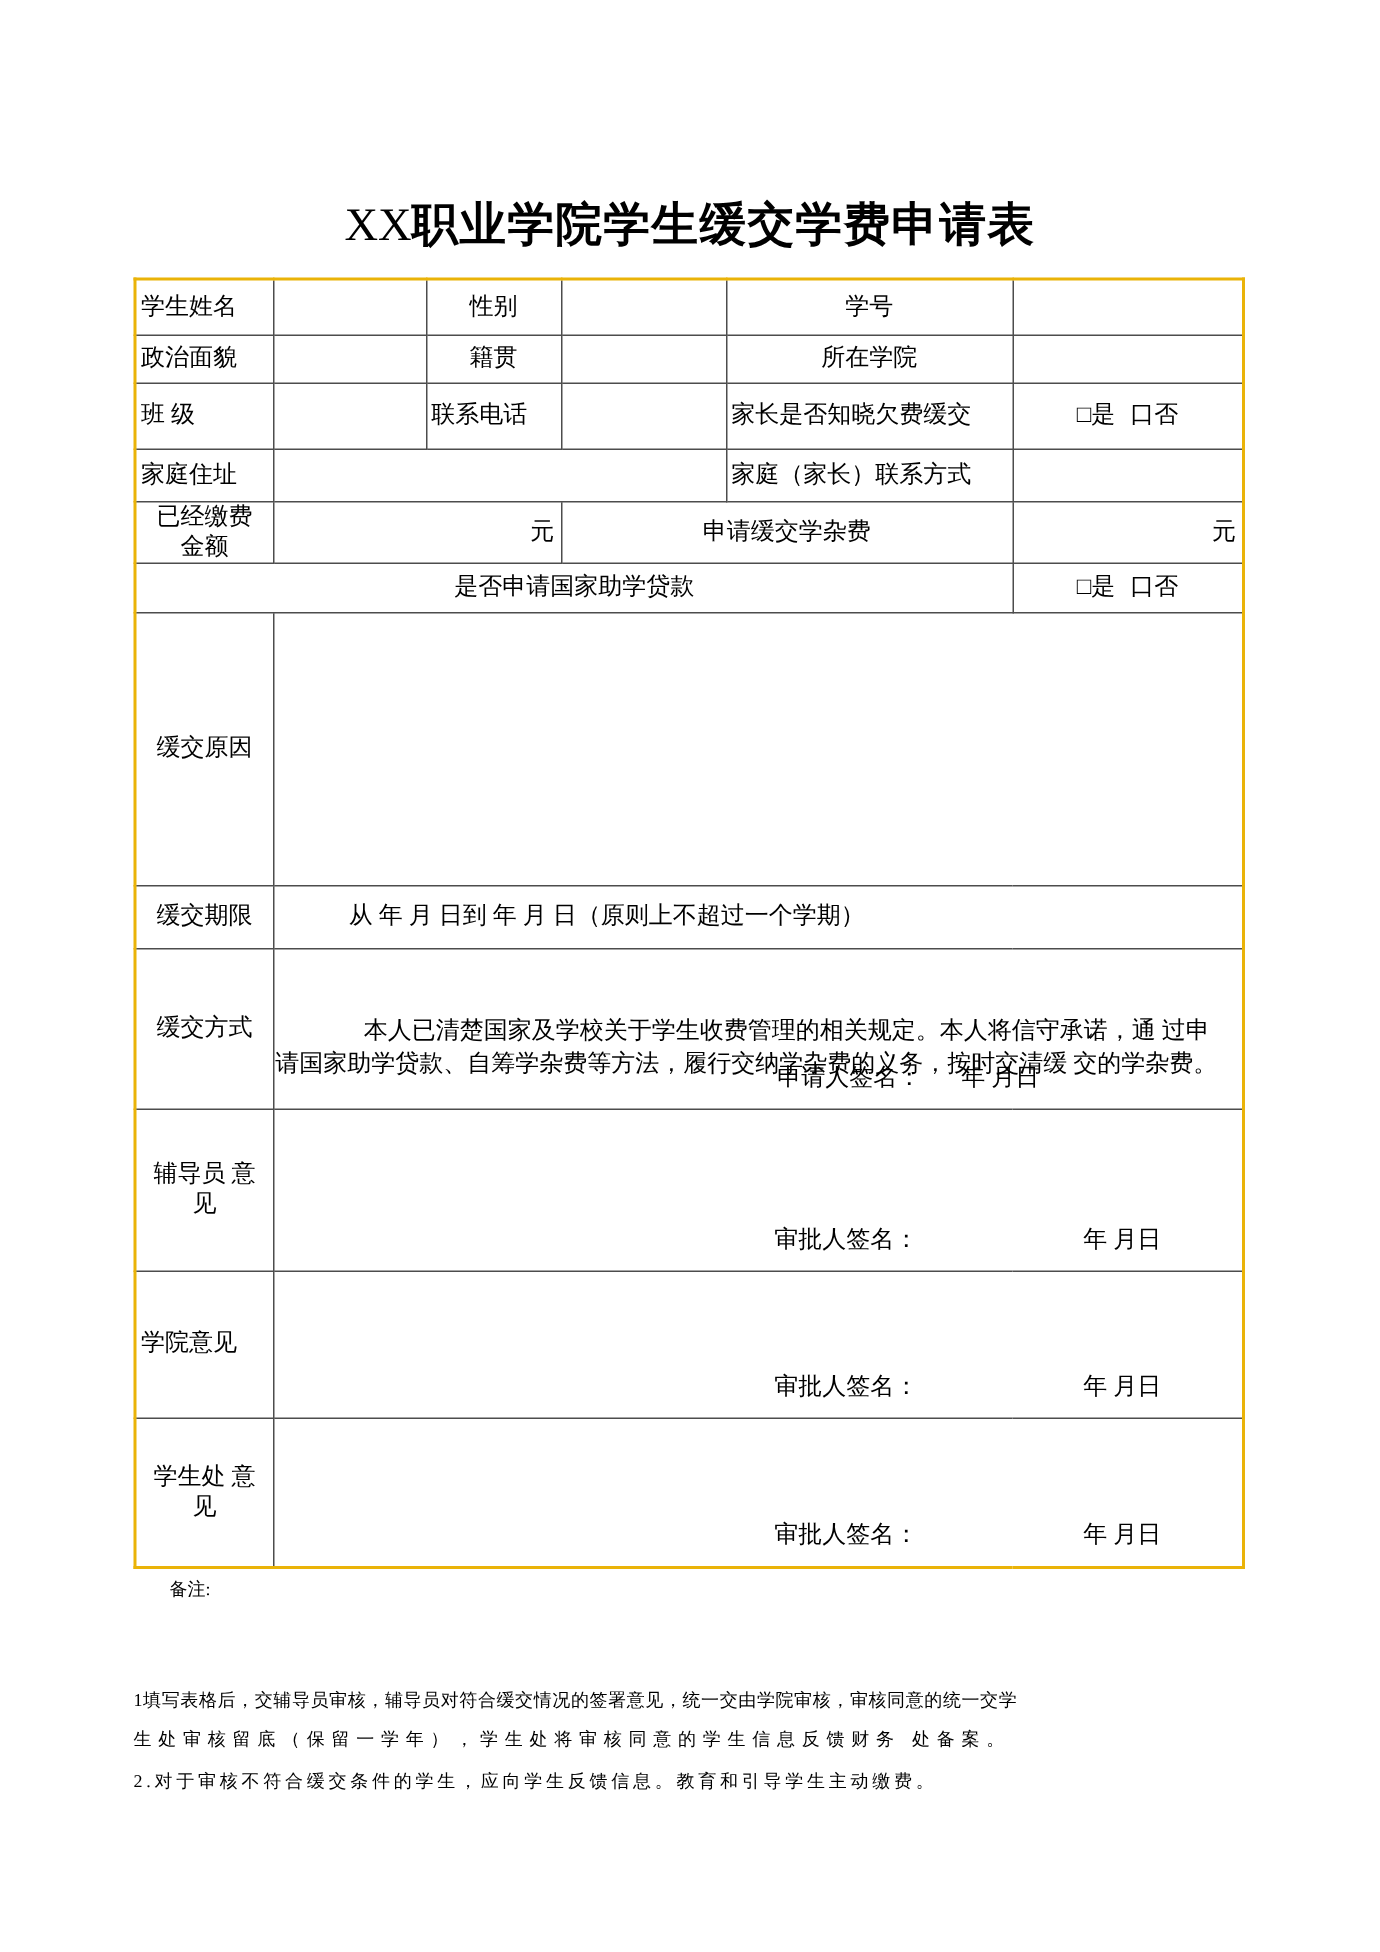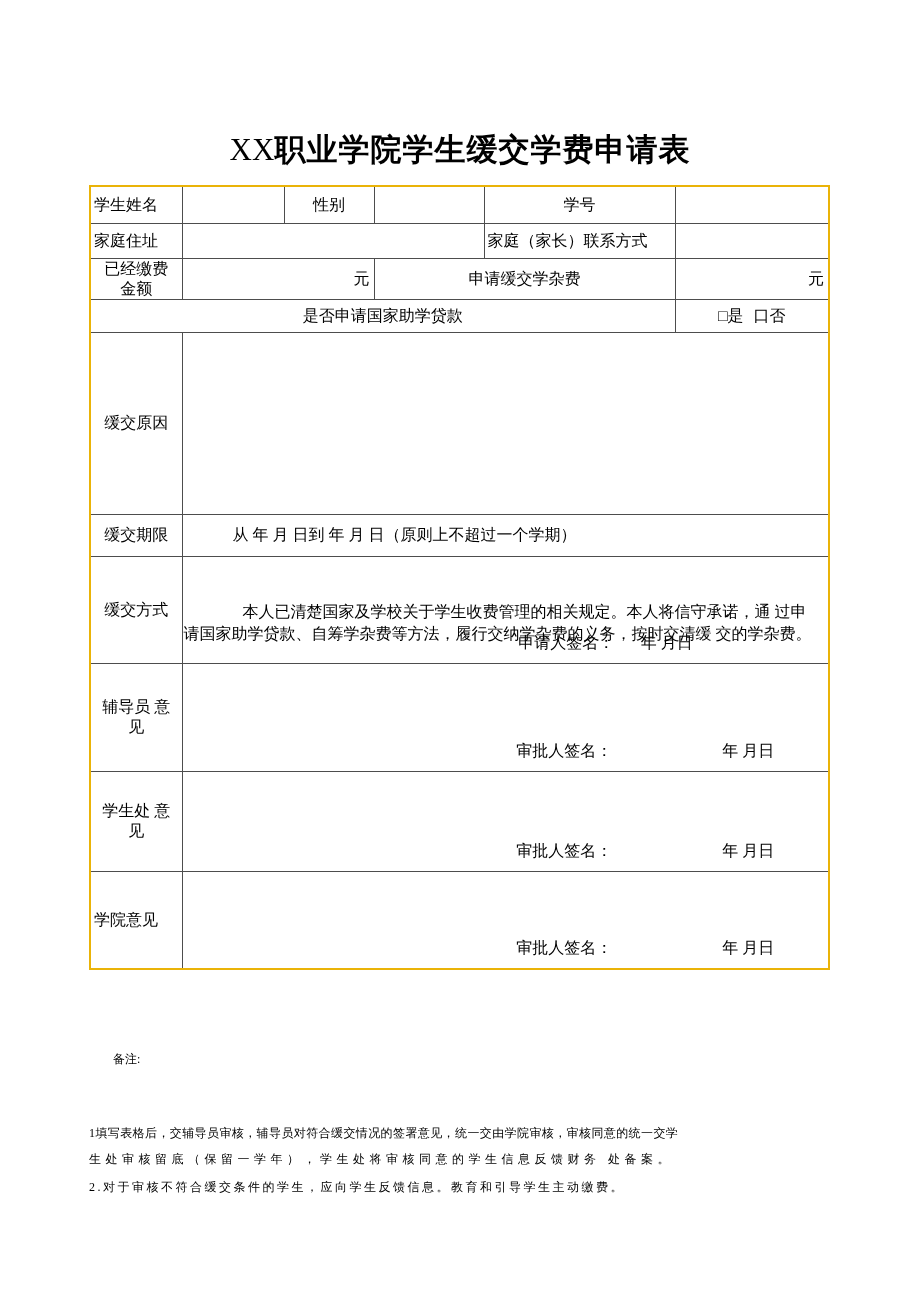--- a/index.html
+++ b/index.html
@@ -70,21 +70,37 @@
   <tbody>
       <tr style="height:37px">
     <td class="al">学生姓名</td>
     <td></td>
     <td class="ac">性别</td>
     <td></td>
     <td class="ac">学号</td>
     <td></td>
   </tr>
 
+  <tr style="height:32px">
+    <td class="al">政治面貌</td>
+    <td></td>
+    <td class="ac">籍贯</td>
+    <td></td>
+    <td class="ac">所在学院</td>
+    <td></td>
+  </tr>
 
+  <tr style="height:44px">
+    <td class="al">班  级</td>
+    <td></td>
+    <td class="al">联系电话</td>
+    <td></td>
+    <td class="al">家长是否知晓欠费缓交</td>
+    <td class="ac chk"><span class="yes">□是</span><span class="no">口否</span></td>
+  </tr>
 
   <tr style="height:35px">
     <td class="al">家庭住址</td>
     <td colspan="3"></td>
     <td class="al">家庭（家长）联系方式</td>
     <td></td>
   </tr>
 
   <tr style="height:40px">
     <td class="ac pre small-lh">已经缴费
@@ -127,33 +143,33 @@
     <td class="ac pre">辅导员 意
 见</td>
     <td colspan="5" class="opinion-cell">
       <div class="sigrow sig-apr">
         <span class="s1">审批人签名：</span>
         <span class="s2">年 月日</span>
       </div>
     </td>
   </tr>
 
-  <tr style="height:100px">
-    <td class="ac pre">学生处 意
-见</td>
+  <tr style="height:98px">
+    <td class="al">学院意见</td>
     <td colspan="5" class="opinion-cell">
       <div class="sigrow sig-apr">
         <span class="s1">审批人签名：</span>
         <span class="s2">年 月日</span>
       </div>
     </td>
   </tr>
 
-  <tr style="height:98px">
-    <td class="al">学院意见</td>
+  <tr style="height:100px">
+    <td class="ac pre">学生处 意
+见</td>
     <td colspan="5" class="opinion-cell">
       <div class="sigrow sig-apr">
         <span class="s1">审批人签名：</span>
         <span class="s2">年 月日</span>
       </div>
     </td>
   </tr>
 </tbody>
   </table>
 

